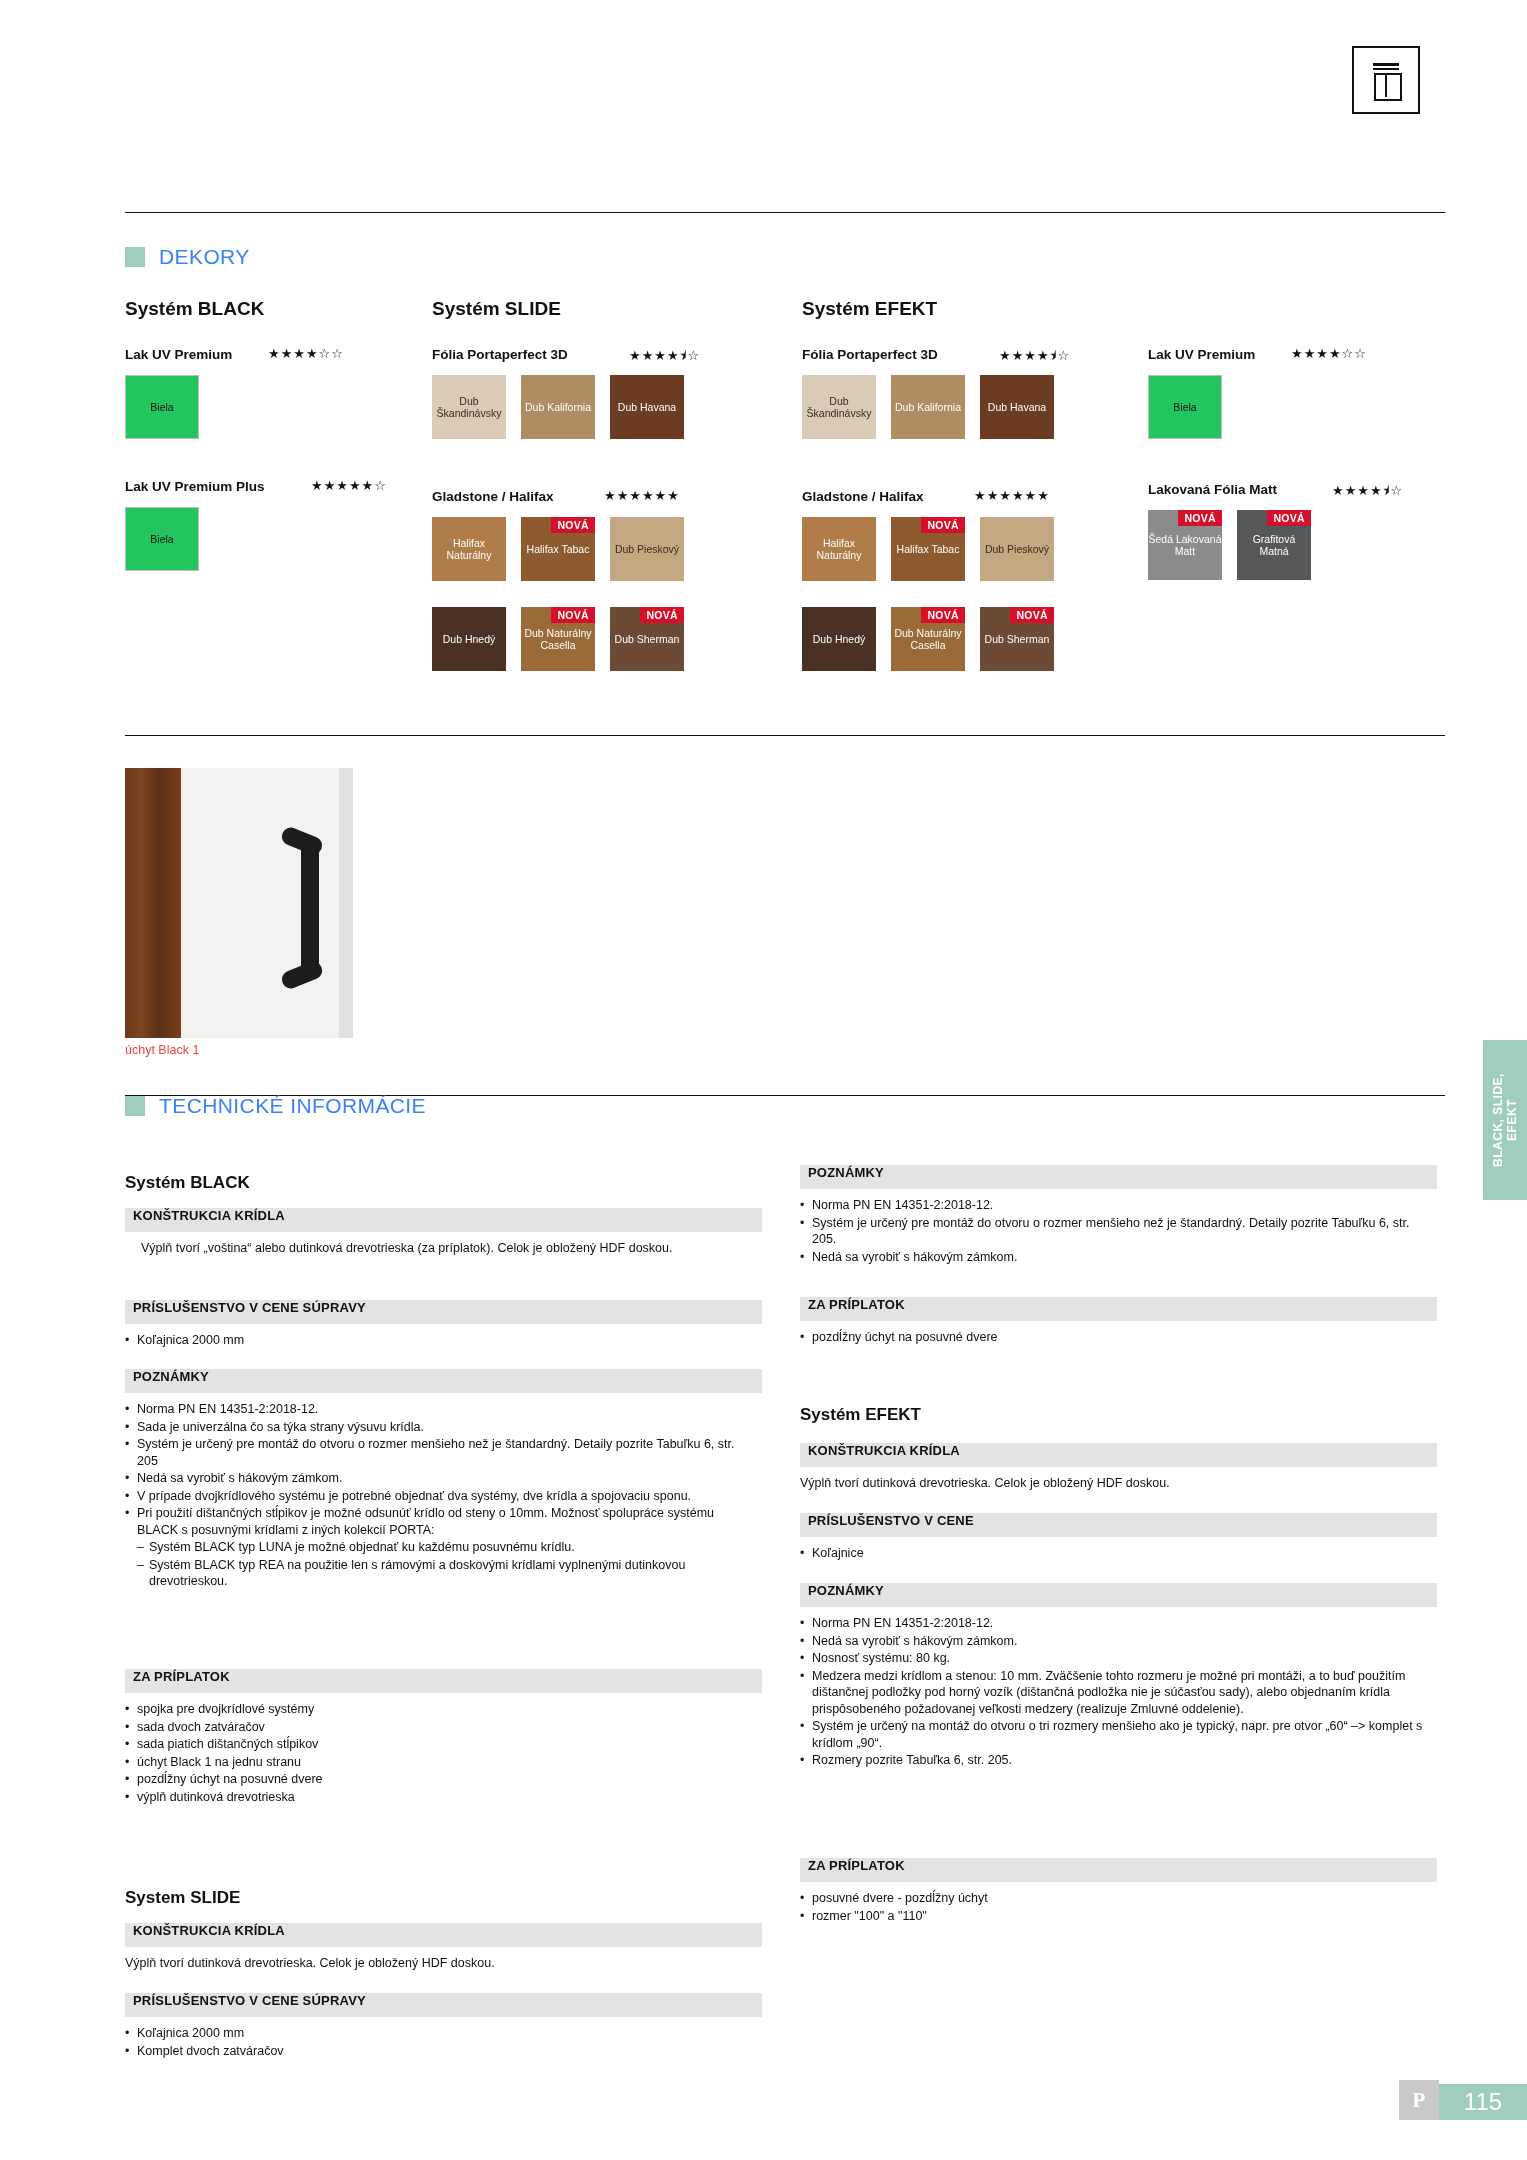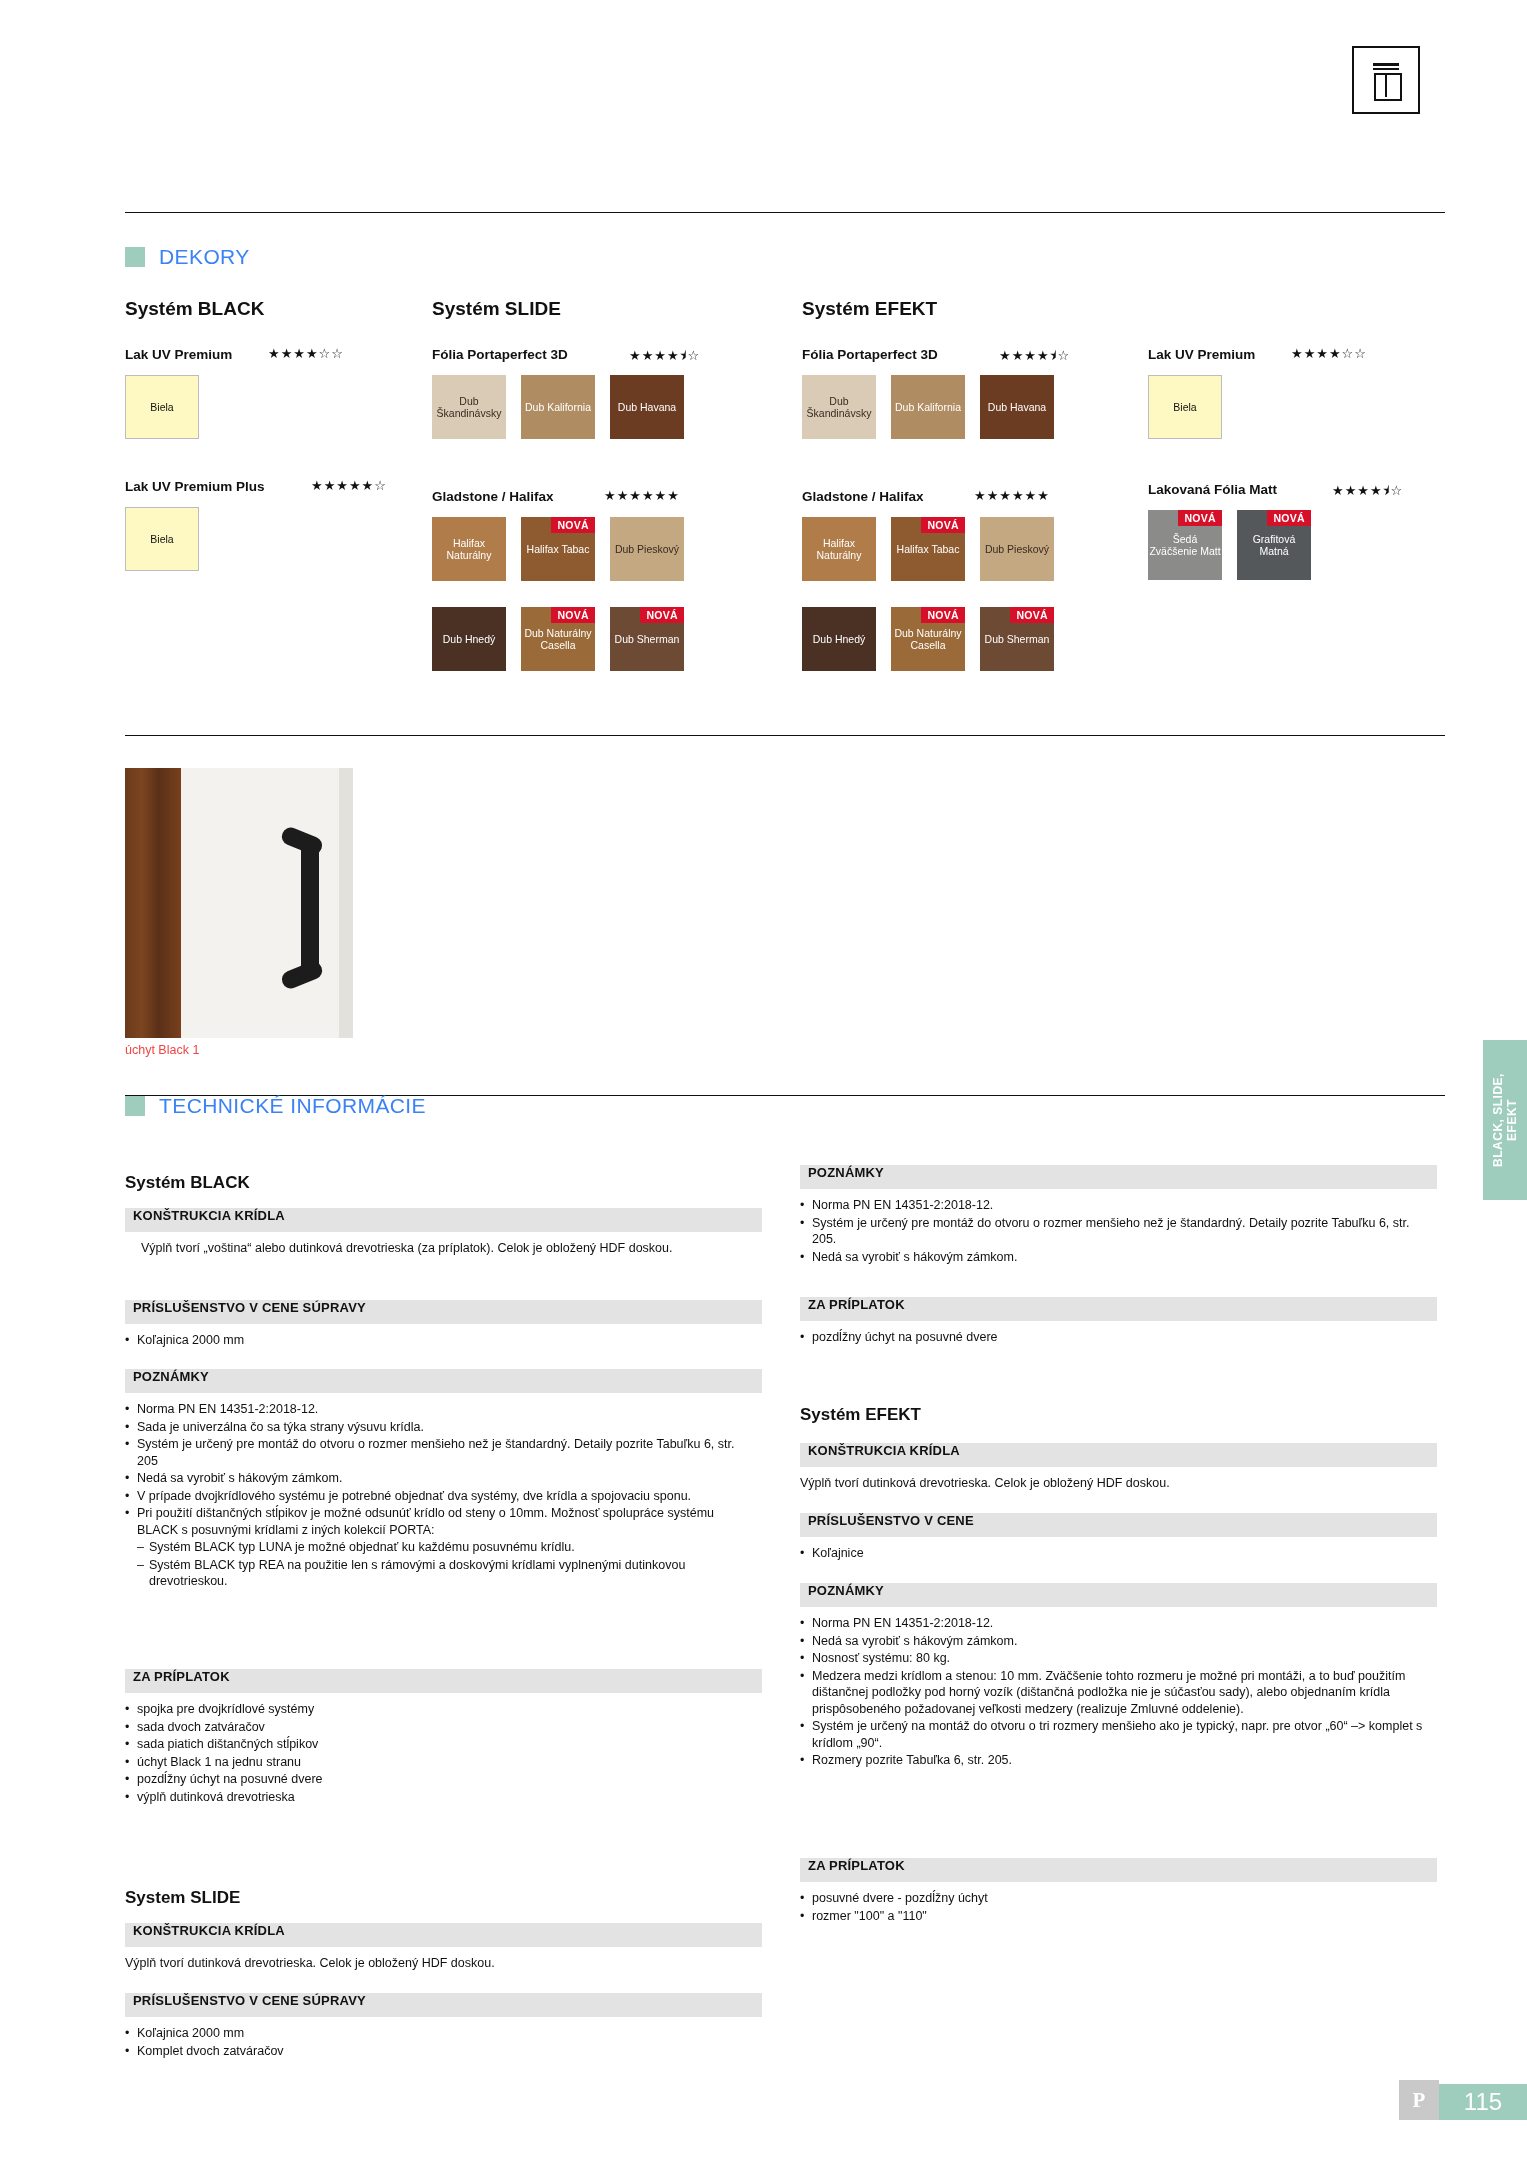--- a/index.html
+++ b/index.html
@@ -30,21 +30,21 @@
   .sect-square{width:20px;height:20px;background:#9ecdbe;display:inline-block;}
   .sect-title{font-size:21px;letter-spacing:.4px;color:#3b82f6;}
 
   .sys-title{position:absolute;font-size:19px;font-weight:bold;color:#111;}
   .fin-label{position:absolute;font-size:13.5px;font-weight:bold;color:#111;}
   .stars{position:absolute;font-size:13px;letter-spacing:1px;color:#111;white-space:nowrap;}
 
   .swatch{position:absolute;width:74px;height:64px;border:0;box-sizing:border-box;
     display:flex;align-items:center;justify-content:center;text-align:center;}
   .swatch span{font-size:10.5px;line-height:12px;}
-  .sw-white{border:1px solid #bdbdbd;background:#fef9c3;color:#111;}
+  .sw-white{border:1px solid #bdbdbd;background:#22c55e;color:#111;}
   .sw-dark span{color:#fff;}
   .sw-light span{color:#3a2b20;}
   .badge{
     position:absolute;top:0;right:0;background:#d7102a;color:#fff;
     font-size:8px;font-weight:bold;letter-spacing:.3px;padding:2px 6px;
   }
 
   .photo{position:absolute;left:125px;top:768px;width:270px;height:270px;background:#fff;overflow:hidden;}
   .photo .wood{position:absolute;left:0;top:0;width:56px;height:270px;
     background:linear-gradient(90deg,#6b3a1c 0%,#7d4520 30%,#5b3018 60%,#78401e 100%);}
@@ -203,21 +203,21 @@
   <div class="fin-label" style="left:1148px;top:347px;">Lak UV Premium</div>
   <div class="stars" style="left:1291px;top:346px;">★★★★☆☆</div>
   <div class="swatch sw-white" style="left:1148px;top:375px;">
     <span>Biela</span>
   </div>
 
   <div class="fin-label" style="left:1148px;top:482px;">Lakovaná Fólia Matt</div>
   <div class="stars" style="left:1332px;top:481px;">★★★★⯨☆</div>
   <div class="swatch sw-dark" style="left:1148px;top:510px;height:70px;background:#8b8b89;">
     <span class="badge">NOVÁ</span>
-    <span>Šedá Zväčšenie Matt</span>
+    <span>Šedá Lakovaná Matt</span>
   </div>
   <div class="swatch sw-dark" style="left:1237px;top:510px;height:70px;background:#55585a;">
     <span class="badge">NOVÁ</span>
     <span>Grafitová Matná</span>
   </div>
 
   <div class="photo">
     <div class="wood"></div>
     <div class="door"></div>
     <div class="door-edge"></div>

